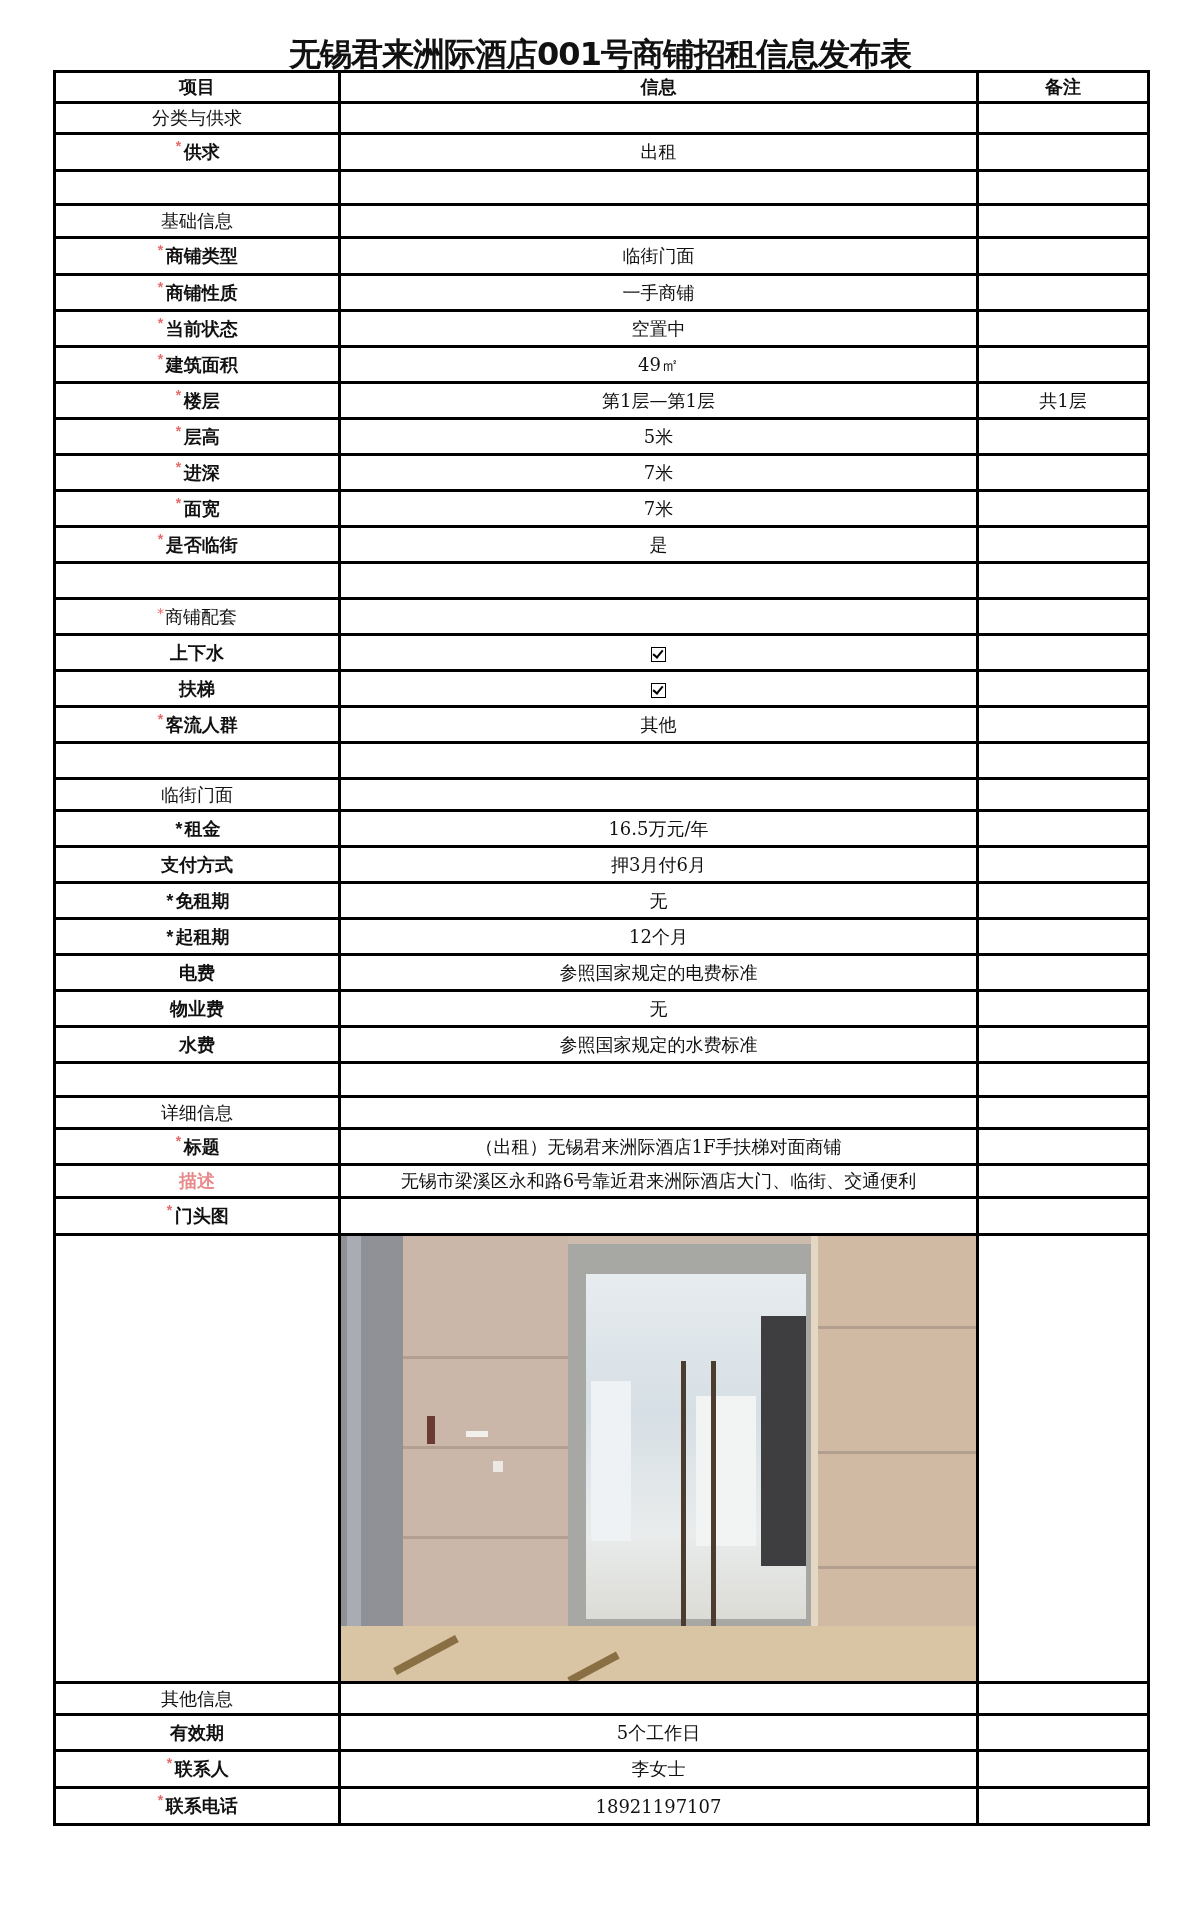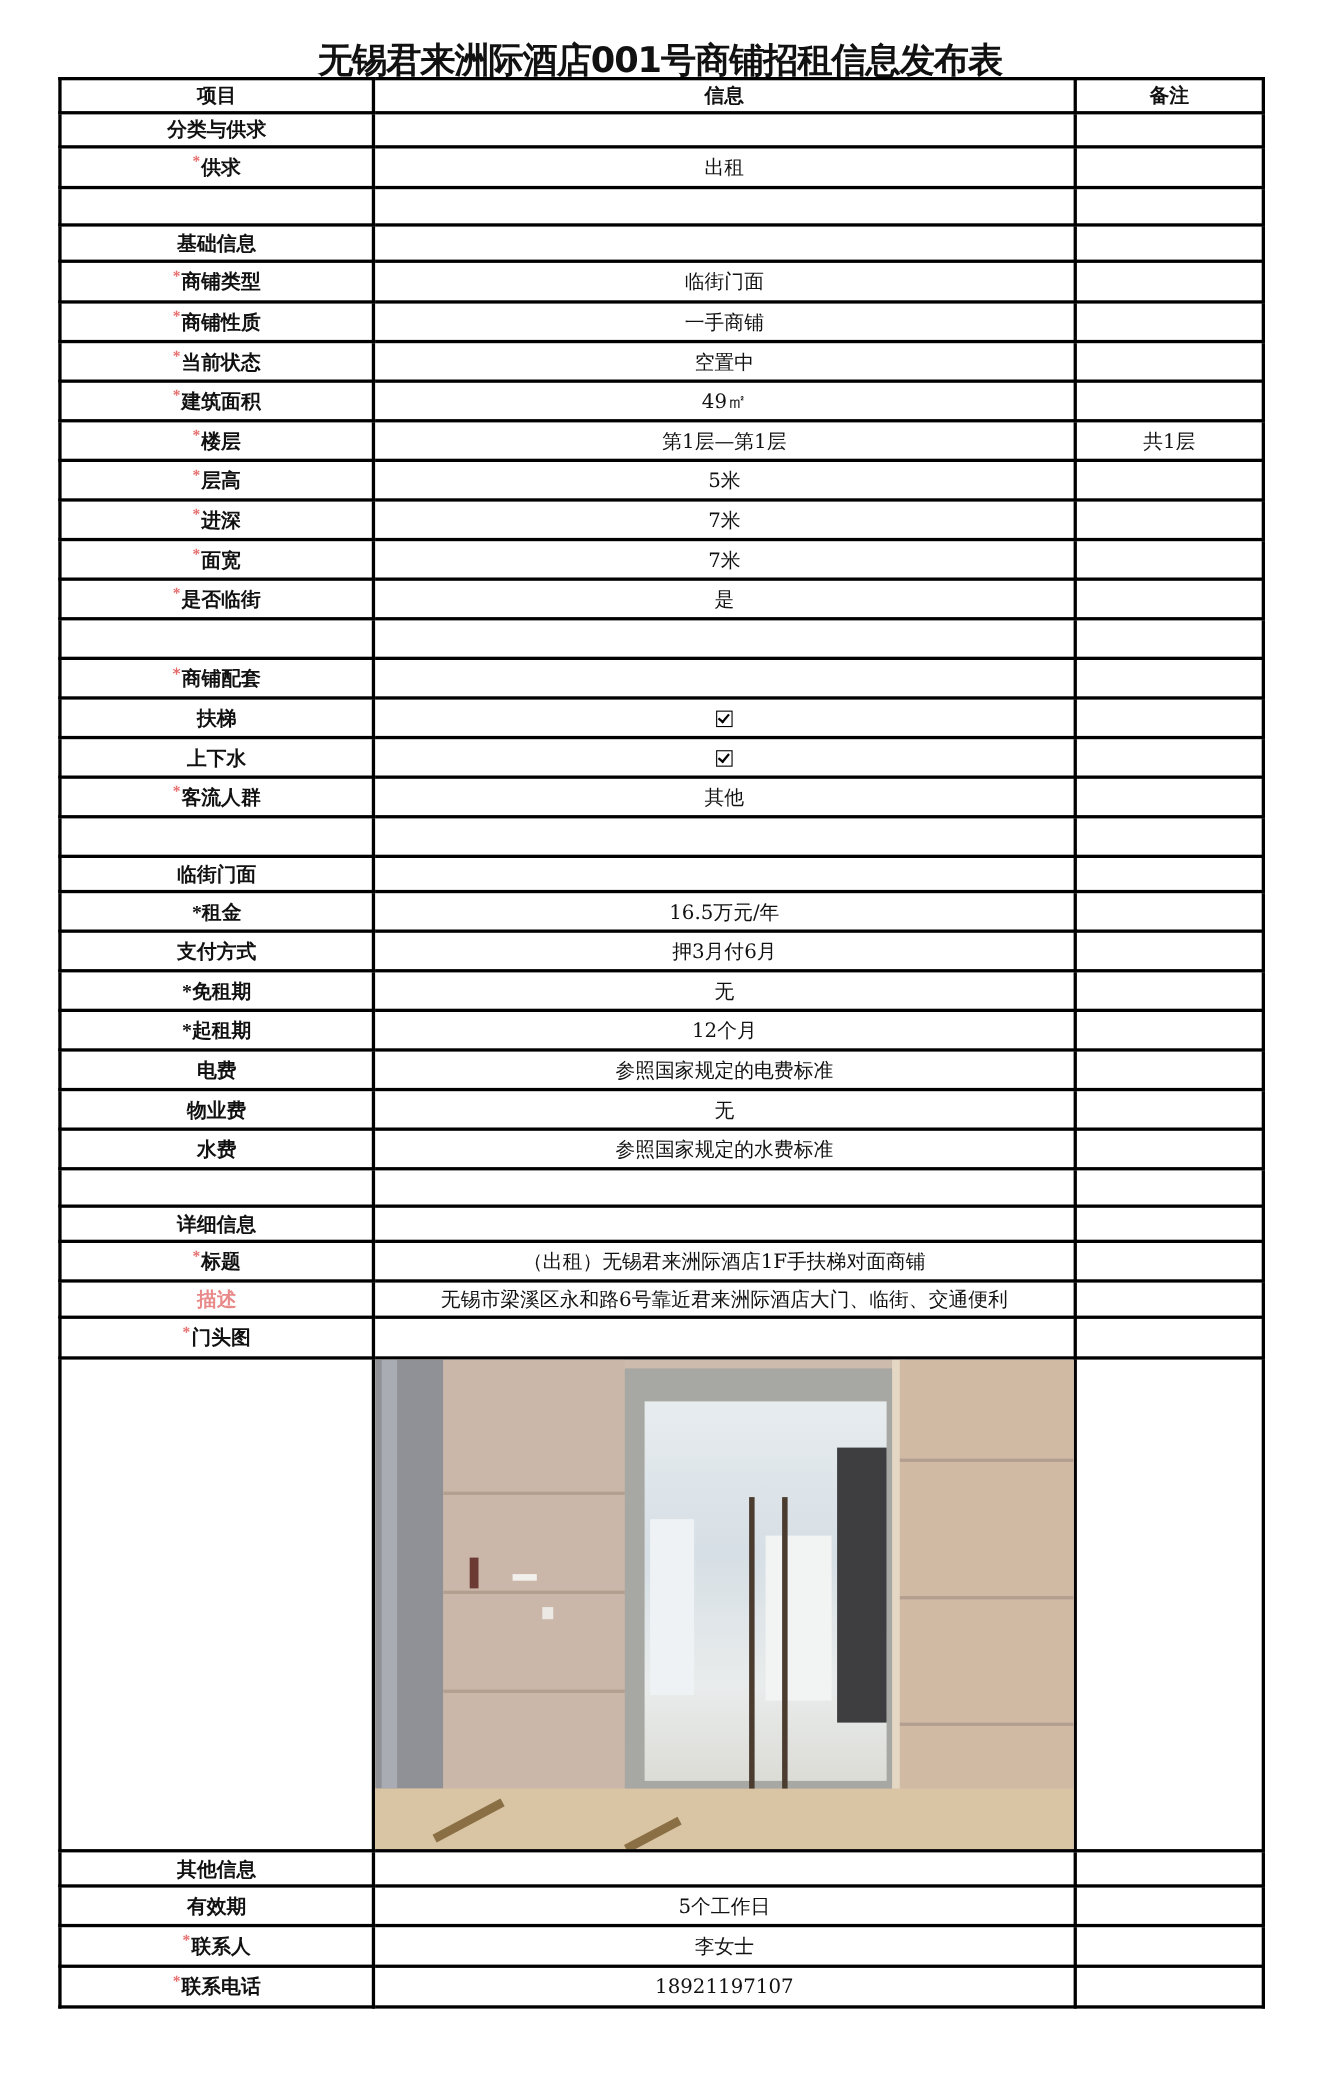--- a/index.html
+++ b/index.html
@@ -5,24 +5,24 @@
   html, body { margin:0; padding:0; background:#ffffff; }
   body { width:1200px; height:1906px; position:relative; overflow:hidden;
          font-family:"DejaVu Sans", "Liberation Sans", sans-serif; color:#111; }
   .title { position:absolute; left:0; width:1200px; top:34px; text-align:center;
            font-size:32px; line-height:40px; font-family:"DejaVu Sans", sans-serif; font-weight:bold; letter-spacing:-1px; }
   table.sheet { position:absolute; left:53px; top:70px; width:1094px;
                 border-collapse:collapse; table-layout:fixed; }
   table.sheet td { border:3px solid #000; padding:0; text-align:center; vertical-align:middle;
                    font-size:18px; overflow:hidden; white-space:nowrap; }
   col.c1 { width:285px; } col.c2 { width:638px; } col.c3 { width:171px; }
-  td.label { font-family:Liberation Serif, serif; font-weight:bold; }
+  td.label { font-family:Liberation Mono, monospace; font-weight:bold; }
   td.value { font-family:"DejaVu Serif", "Liberation Serif", serif; font-size:17px; }
   td.head { font-size:22px; font-weight:bold; }
-  td.section { font-size:18px; font-weight:bold;margin-top:12px; }
+  td.section { font-size:18px; font-weight:normal;margin-top:12px; }
   .req { color:#e56b6b; font-size:14px; vertical-align:top; margin-right:1px; }
   .pink { color:#e88a8a; }
   .big { font-size:22px; }
   .chk { display:inline-block; width:13px; height:13px; border:1.5px solid #000; position:relative; vertical-align:middle; }
   .chk::after { content:""; position:absolute; left:3px; top:0px; width:4px; height:8px;
                 border-right:2px solid #000; border-bottom:2px solid #000; transform:rotate(40deg); }
   td.photo-cell { padding:0; }
   .photo { position:relative; width:638px; height:445px; overflow:hidden;
            background:linear-gradient(180deg,#cdbcad 0%,#c9b6a6 70%,#d8c3a5 100%); }
   .ph-left-door { position:absolute; left:0; top:0; width:62px; height:390px; background:#8f9196; }
@@ -127,26 +127,26 @@
         <td></td>
         <td></td>
         <td></td>
       </tr>
   <tr style="height:36px">
     <td class="section"><span class="req">*</span><span>商铺配套</span></td>
         <td></td>
         <td></td>
   </tr>
   <tr style="height:36px">
+    <td class="label">上下水</td>
+    <td><span class="chk"></span></td>
+        <td></td>
+  </tr>
+  <tr style="height:36px">
     <td class="label">扶梯</td>
-    <td><span class="chk"></span></td>
-        <td></td>
-  </tr>
-  <tr style="height:36px">
-    <td class="label">上下水</td>
     <td><span class="chk"></span></td>
         <td></td>
   </tr>
   <tr style="height:36px">
     <td class="label"><span class="req">*</span><span>客流人群</span></td>
     <td class="value">其他</td>
         <td></td>
   </tr>
   <tr style="height:36px">
         <td></td>

